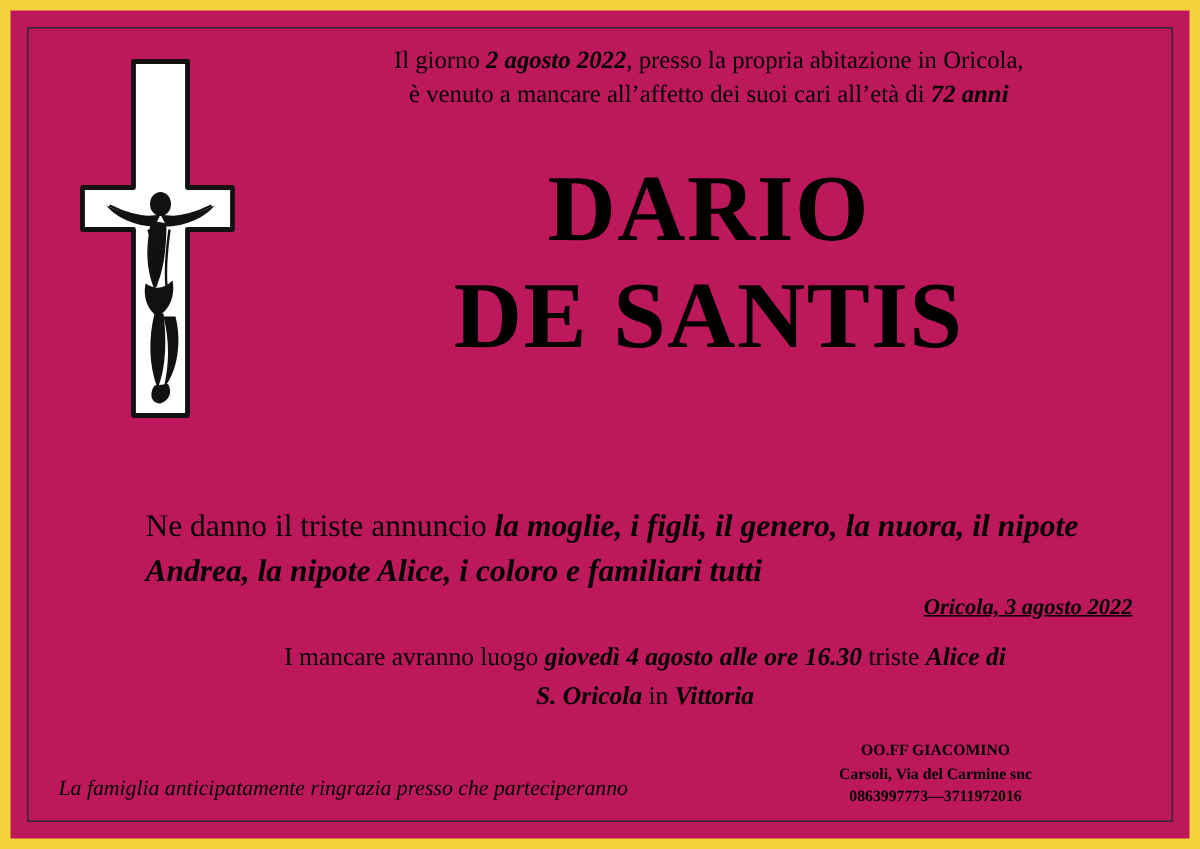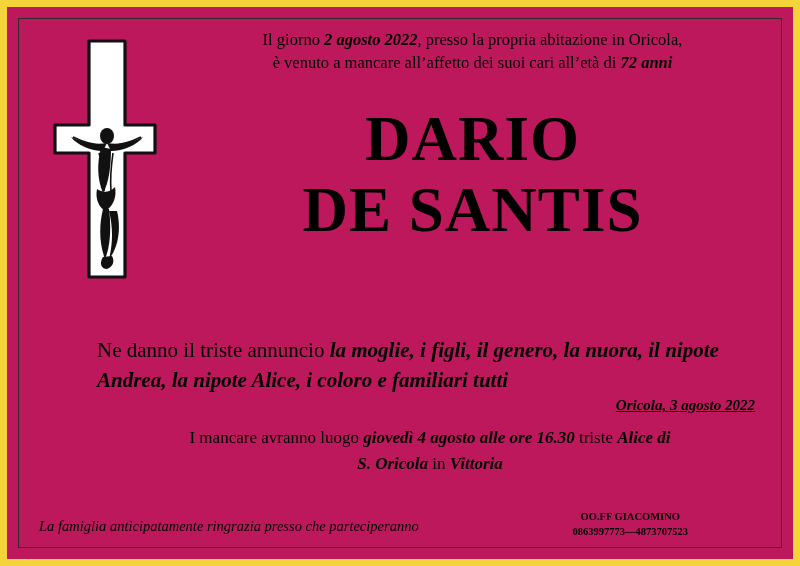--- a/index.html
+++ b/index.html
@@ -205,17 +205,18 @@
       <span>I mancare avranno luogo </span><span class="em">giovedì 4 agosto alle ore 16.30</span><span> triste </span><span class="em">Alice di</span>
       <div>
         <span class="em">S. Oricola</span><span> in </span><span class="em">Vittoria</span>
       </div>
     </div>
 
     <div class="thanks">La famiglia anticipatamente ringrazia presso che parteciperanno</div>
 
     <div class="agency">
       <div>OO.FF GIACOMINO</div>
-      <div>0863997773—4873707523</div>
+      <div>Carsoli, Via del Carmine snc</div>
+      <div>0863997773—3711972016</div>
     </div>
 
   </div>
 </div>
 
 </body></html>

